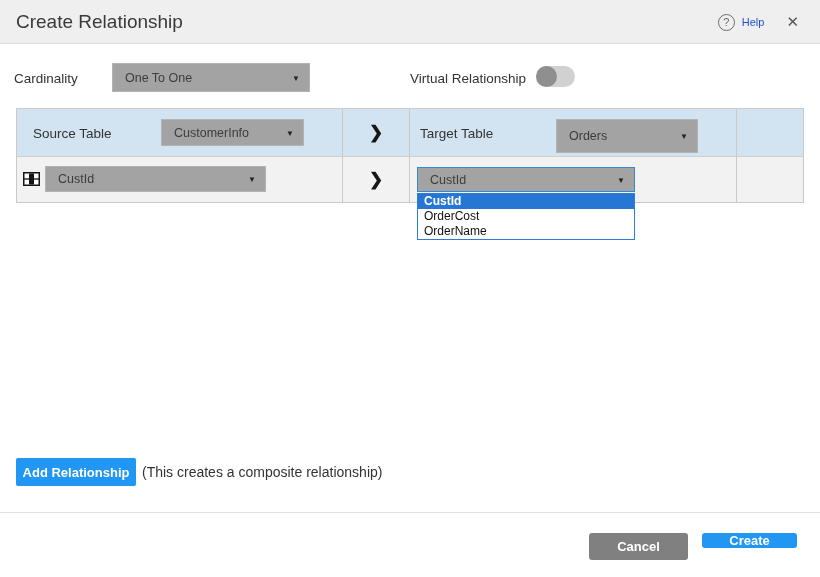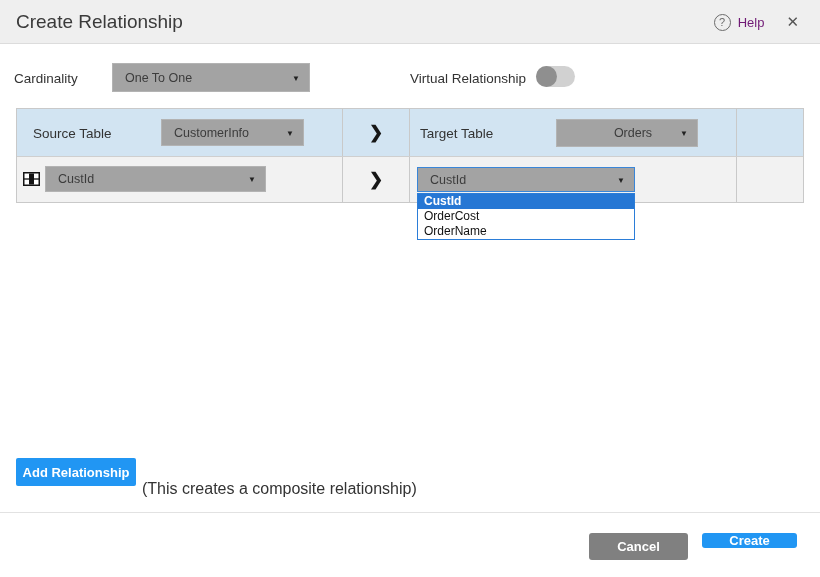--- a/index.html
+++ b/index.html
@@ -8,21 +8,21 @@
   .page { position:relative; width:820px; height:577px; background:#fff; overflow:hidden; }
 
   
   .titlebar { position:absolute; left:0; top:0; width:820px; height:44px;
               background:#efefef; border-bottom:1px solid #dcdcdc;padding-left:48px; }
   .title { position:absolute; left:16px; top:0; line-height:44px; font-size:19px; color:#3a3a3a; }
   .help-group { position:absolute; right:0; top:0; height:44px; display:flex; align-items:center; }
   .help-circle { width:17px; height:17px; border:1.4px solid #6b6b6b; border-radius:50%;
                  color:#6b6b6b; font-size:11px; line-height:14px; text-align:center;
                  margin-right:7px; cursor:pointer; }
-  .help-text { font-size:13px; color:#701a75; margin-right:22px; cursor:pointer; }
+  .help-text { font-size:11px; color:#1d4ed8; margin-right:22px; cursor:pointer; }
   .close-x { font-size:15px; color:#555; margin-right:21px; cursor:pointer; }
 
   
   .ctl-label { position:absolute; font-size:13.5px; color:#333; }
   .lbl-cardinality { left:14px; top:71px; }
   .lbl-virtual { left:410px; top:71px; }
   .select-box { position:absolute; background:#a3a3a3; border:1px solid #b3b3b3;
                 font-size:12.5px; color:#3c3c3c; display:flex; align-items:center;
                 padding-left:12px; cursor:pointer; }
   .select-arrow { position:absolute; right:9px; top:50%; transform:translateY(-50%);
@@ -44,39 +44,39 @@
   .cell { position:relative; height:100%; }
   .cell-src { width:326px; border-right:1px solid #c9c9c9; }
   .cell-chv { width:67px; border-right:1px solid #c9c9c9; display:flex;
               align-items:center; justify-content:center; }
   .cell-tgt { width:327px; border-right:1px solid #c9c9c9; }
   .cell-end { flex:1; }
   .cell-label { position:absolute; left:16px; top:50%; transform:translateY(-50%);
                 font-size:13.5px; color:#333; }
   .chevron { font-size:17px; color:#161616; font-weight:600; }
   .sel-srctable { left:144px; top:10px; width:143px; height:27px; }
-  .sel-tgttable { left:146px; top:10px; width:142px; height:28px;justify-content:center; }
+  .sel-tgttable { left:146px; top:10px; width:142px; height:34px; }
   .sel-srccol { left:28px; top:9px; width:221px; height:26px; }
   .sel-tgtcol { left:7px;  top:10px; width:218px; height:25px; border-color:#3a86d8; }
   .table-icon { position:absolute; left:6px; top:15px; width:17px; height:14px; }
 
   
   .dd-list { position:absolute; left:417px; top:193px; width:218px; background:#fff;
              border:1px solid #2b7dd8; z-index:10; }
   .dd-option { height:15px; line-height:15px; font-size:12px; color:#111;
                padding-left:6px; cursor:pointer; white-space:nowrap; }
   .dd-option.selected { background:#2677d4; color:#fff; font-weight:bold; }
 
   
   .btn { position:absolute; border:none; color:#fff; font-weight:bold;
          font-family:"Liberation Sans", sans-serif; cursor:pointer;
          display:flex; align-items:center; justify-content:center; }
   .btn-add { left:16px; top:458px; width:120px; height:28px; background:#2196f3;
              border-radius:2px; font-size:13px; }
-  .composite-note { position:absolute; left:142px; top:480px; font-size:16px; color:#333; }
+  .composite-note { position:absolute; left:142px; top:464px; font-size:14px; color:#333; }
 
   .footer-divider { position:absolute; left:0; top:512px; width:820px; height:1px;
                     background:#e2e2e2; }
   .btn-cancel { left:589px; top:533px; width:99px; height:27px; background:#808080;
                 border-radius:3px; font-size:13px; }
   .btn-create { left:702px; top:533px; width:95px; height:15px; background:#2196f3;
                 border-radius:3px; font-size:13px; }
 </style>
 </head>
 <body>

